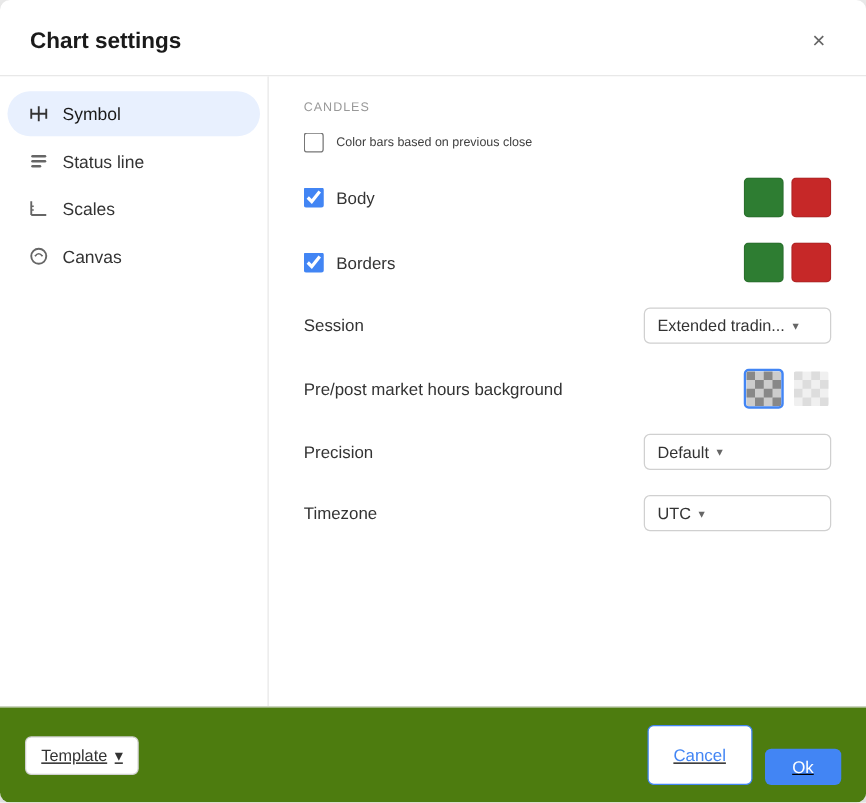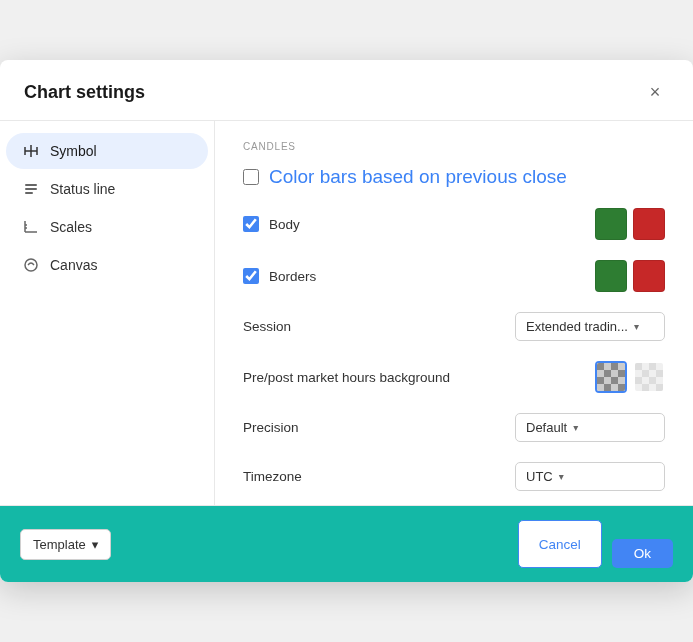--- a/index.html
+++ b/index.html
@@ -6,21 +6,21 @@
     body {
       font-family: -apple-system, BlinkMacSystemFont, 'Segoe UI', sans-serif;
       background: #f0f0f0;
       display: flex;
       align-items: center;
       justify-content: center;
       min-height: 100vh;
     }
     .dialog {
       width: 693px;
-      height: 522px;
+      height: 642px;
       background: #fff;
       border-radius: 8px;
       box-shadow: 0 8px 32px rgba(0,0,0,0.18);
       display: flex;
       flex-direction: column;
       overflow: hidden;
     }
     .dialog-header {
       display: flex;
       align-items: center;
@@ -112,22 +112,22 @@
       gap: 10px;
       margin-bottom: 20px;
     }
     .checkbox-input {
       width: 16px;
       height: 16px;
       cursor: pointer;
       accent-color: #4285f4;
     }
     .checkbox-label {
-      font-size: 19px;
-      color: #3b82f6;
+      font-size: 10px;
+      color: #404040;
       text-align: right;
     }
     .color-pair {
       display: flex;
       gap: 6px;
     }
     .color-swatch {
       width: 32px;
       height: 32px;
       border-radius: 4px;
@@ -182,21 +182,22 @@
     .pattern-grid {
       width: 100%;
       height: 100%;
     }
     .dialog-footer {
       display: flex;
       align-items: center;
       justify-content: space-between;
       padding: 14px 20px;
       border-top: 1px solid #e8e8e8;
-      background: #14b8a6;
+      background: #4d7c0f;
+      text-decoration: underline;
     }
     .template-btn {
       display: flex;
       align-items: center;
       gap: 6px;
       border: 1px solid #d0d0d0;
       border-radius: 5px;
       padding: 7px 12px;
       font-size: 13px;
       color: #333;

